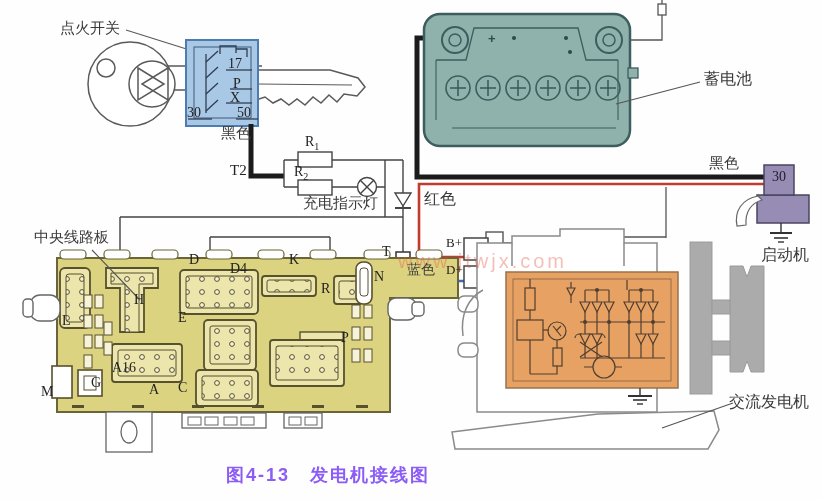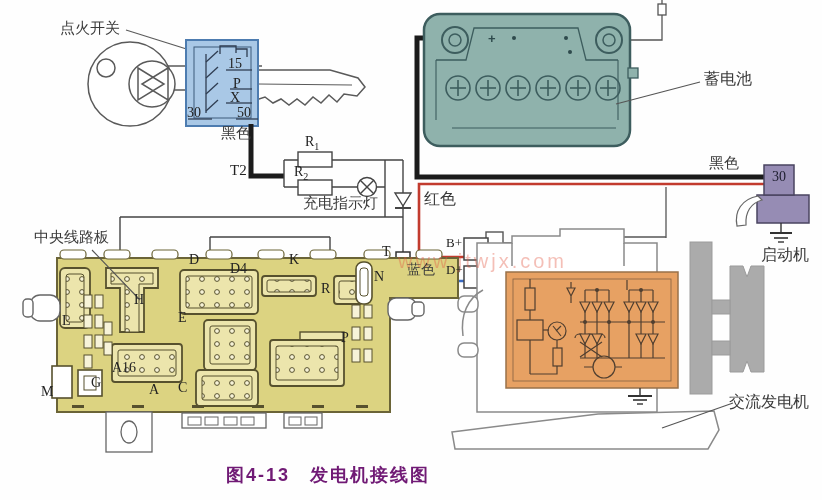--- a/index.html
+++ b/index.html
@@ -2,21 +2,21 @@
 <html><head>
 <meta charset="utf-8">
 <style>
   html,body{margin:0;padding:0;background:#ffffff;}
   #stage{position:relative;width:822px;height:500px;background:#fefefe;overflow:hidden;
          font-family:"Liberation Sans",sans-serif;}
   .lbl{position:absolute;color:#3a3a3a;font-size:15px;line-height:1.1;white-space:nowrap;}
   .serif{font-family:"Liberation Serif",serif;color:#222;font-size:14px;}
   .small{font-size:13px;}
   .cap{position:absolute;left:0;top:463px;width:656px;text-align:center;
-       color:#701a75;font-weight:bold;font-size:18px;letter-spacing:2px;}
+       color:#8b5cf6;font-weight:bold;font-size:18px;letter-spacing:2px;}
   .wm1{position:absolute;left:300px;top:222px;font-size:31px;font-weight:bold;
        letter-spacing:12px;color:rgba(226,88,66,0.42);}
   .wm2{position:absolute;left:362px;top:250px;font-size:20px;letter-spacing:3px;
        color:rgba(226,88,66,0.38);margin-left:36px;}
   .term30{position:absolute;left:766px;top:169px;width:26px;text-align:center;
           font-family:"Liberation Serif",serif;font-size:14px;color:#1d1d2e;}
   svg{position:absolute;left:0;top:0;}
   sub{font-size:10px;}
 </style>
 </head>
@@ -300,21 +300,21 @@
       <rect x="289" y="417" width="12" height="8"></rect>
           <rect x="305" y="417" width="12" height="8"></rect>
     </g>
     <line x1="92" y1="250" x2="140" y2="300" stroke="#555" stroke-width="1.1"></line>
   </g>
 </svg>
 
 <div class="wm2">www.jtwjx.com</div>
 
 <div class="lbl" style="left:60px;top:20px;text-align:center;">点火开关</div>
-<div class="lbl serif" style="left:228px;top:56px;">15</div>
+<div class="lbl serif" style="left:228px;top:56px;">17</div>
 <div class="lbl serif" style="left:233px;top:76px;">P</div>
 <div class="lbl serif" style="left:230px;top:90px;">X</div>
 <div class="lbl serif" style="left:237px;top:105px;">50</div>
 <div class="lbl serif" style="left:187px;top:105px;">30</div>
 <div class="lbl" style="left:221px;top:125px;">黑色</div>
 
 <div class="lbl" style="left:704px;top:70px;font-size:16px;">蓄电池</div>
 <div class="lbl small" style="left:488px;top:32px;font-weight:bold;color:#2e4a4c;">+</div>
 
 <div class="lbl serif" style="left:230px;top:162px;font-size:15px;">T2</div>

